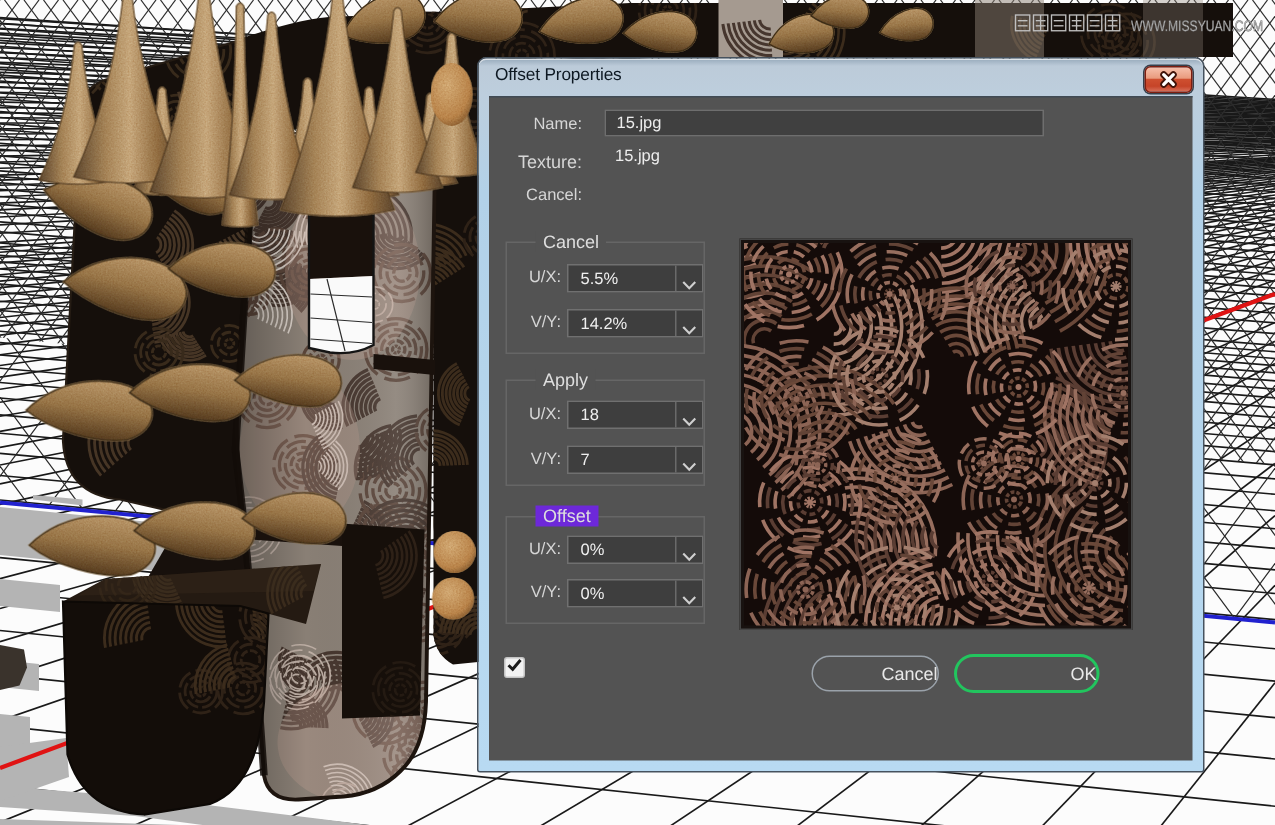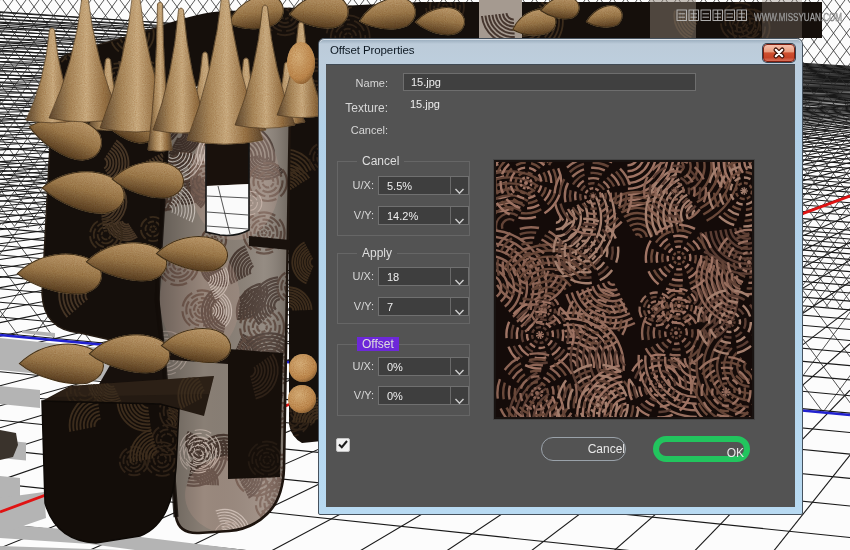--- a/index.html
+++ b/index.html
@@ -1937,14 +1937,14 @@
             <circle cx="49" cy="148" r="9.9" fill="none" stroke="#624338" stroke-width="2.3" stroke-dasharray="4.9 2.6" transform="rotate(90 49 148)"></circle>
             <circle cx="49" cy="148" r="5.5" fill="none" stroke="#9a6f5e" stroke-width="2.3" stroke-dasharray="2.7 1.4" transform="rotate(131 49 148)"></circle>
             <circle cx="49" cy="148" r="2" fill="#9a6f5e"></circle>
             <rect width="256" height="255" fill="#150c09" opacity="0.1"></rect>
           </svg></div>
     </div>
     <div style="position:absolute;left:10px;top:373px;width:14px;height:14px;background:#f2f2f2;border:1px solid #c4c4c4;border-radius:2px;box-sizing:border-box;text-align:center;line-height:10px"><svg width="10" height="9" viewBox="0 0 10 9">
           <path d="M1,4.5 L3.8,7.2 L9,1" fill="none" stroke="#1c1c1c" stroke-width="2"></path>
         </svg></div>
     <div class="btn" style="left:215px;top:372px;width:85px;height:24px;border:1px solid #9aa2aa;border-radius:12px;line-height:22px">Cancel</div>
-    <div class="btn" style="left:327px;top:371px;width:97px;height:26px;border:6px solid #22c55e;border-radius:13px;line-height:22px">OK</div>
+    <div class="btn" style="left:310px;top:371px;width:97px;height:26px;border:2px solid #22c55e;border-radius:13px;line-height:22px">OK</div>
   </div>
 </div>
 </body></html>

